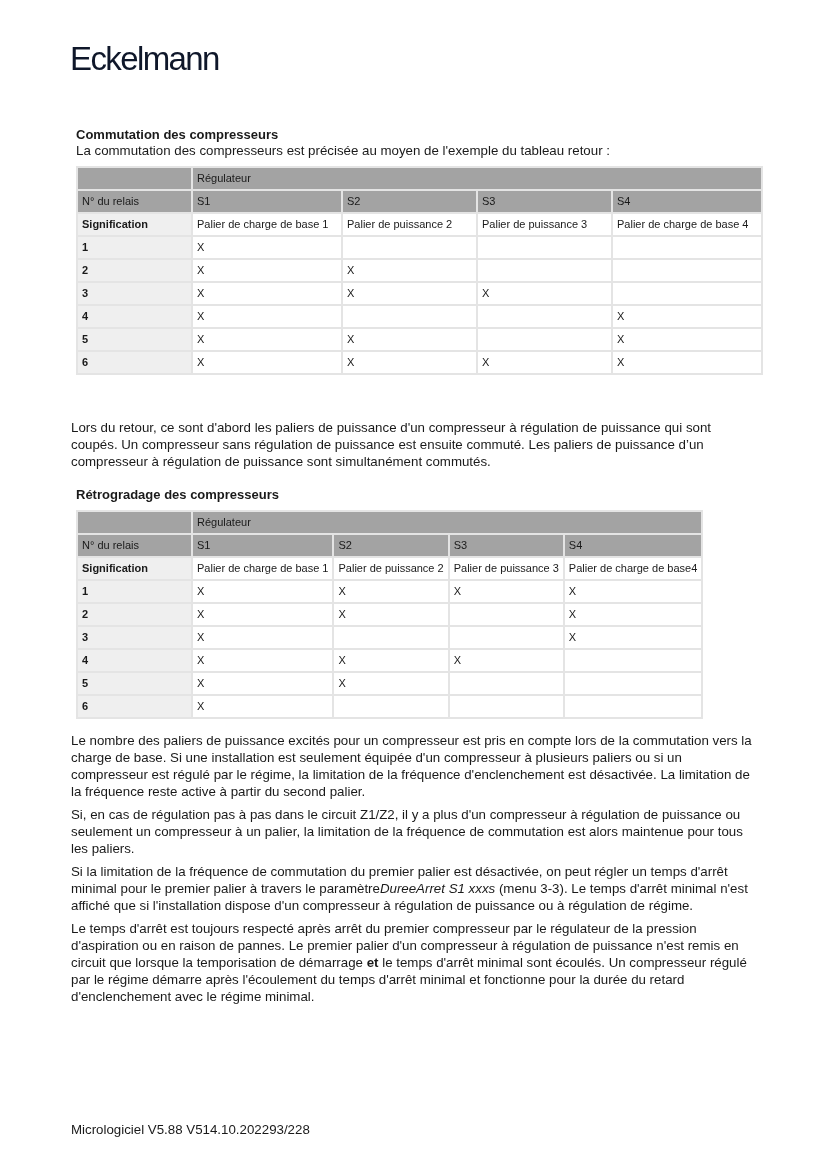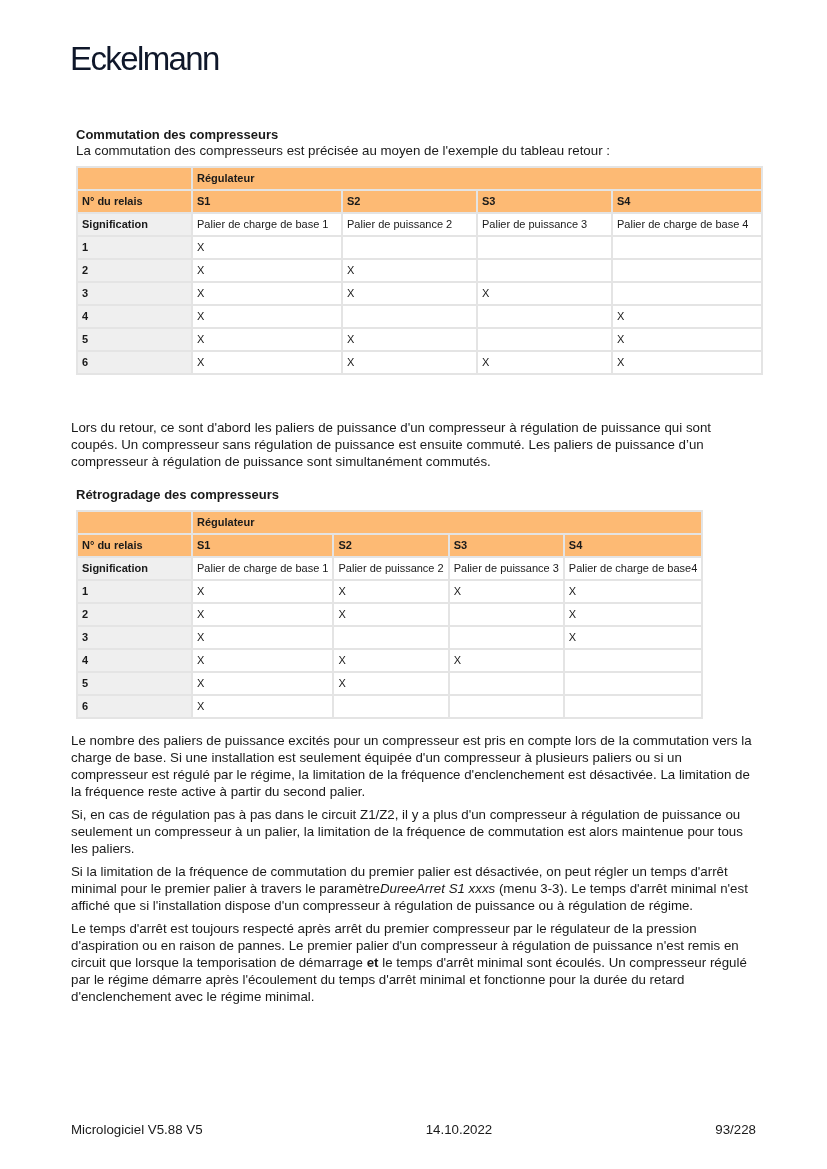--- a/index.html
+++ b/index.html
@@ -16,31 +16,31 @@
     .sec-title { font-size: 13px; font-weight: bold; line-height: 16px; }
     .sec-intro { font-size: 13.3px; line-height: 16px; }
     table.grid {
       border-collapse: collapse; margin-top: 7px;
       font-size: 11px;
     }
     table.grid td {
       border: 2px solid #e4e4e4; height: 21px; padding: 0 4px;
       vertical-align: middle; line-height: 13px; white-space: nowrap;
     }
-    table.grid td.hdr { background: #fdba74; font-weight: bold; }
+    table.grid td.hdr { background: #a3a3a3; font-weight: normal; }
     table.grid td.rowh { background: #efefef; font-weight: bold; }
     table.grid td.cell { background: #ffffff; }
     .para {
       position: absolute; left: 71px; width: 690px;
       font-size: 13.3px; line-height: 17px;
     }
     .para p { margin: 0 0 6px 0; }
     .footer {
       position: absolute; top: 1122px; left: 71px; width: 685px;
-      font-size: 13.3px; display: flex; justify-content: space-between;
+      font-size: 13.3px; display: flex; justify-content: flex-start;
     }
   </style>
 </head>
 <body>
 
 <div class="logo">Eckelmann</div>
 
 <div class="section" style="top:127px;">
   <div class="sec-title">Commutation des compresseurs</div>
   <div class="sec-intro">La commutation des compresseurs est précisée au moyen de l'exemple du tableau retour :</div>

